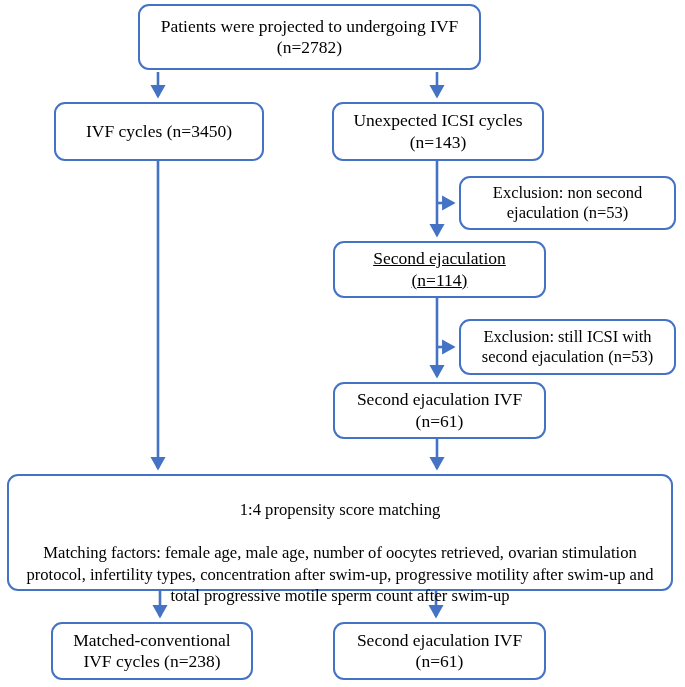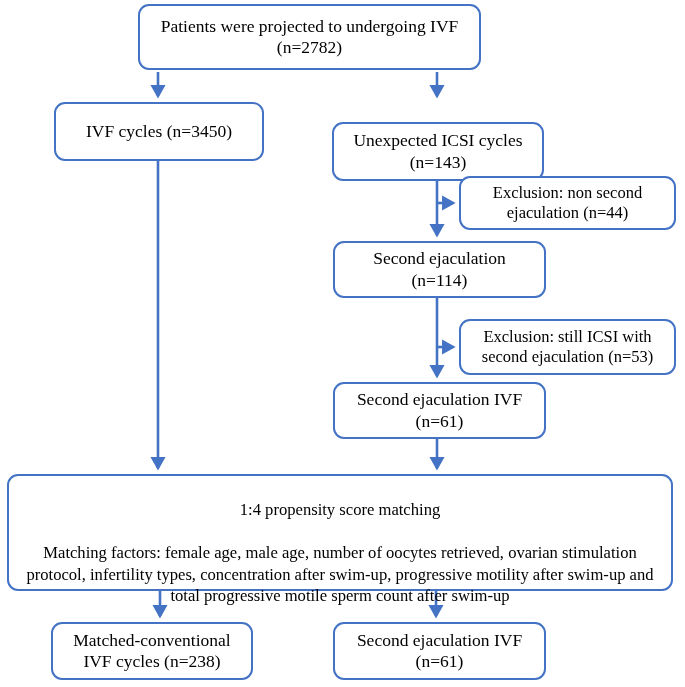--- a/index.html
+++ b/index.html
@@ -43,23 +43,23 @@
   }
   .node .txt {
     display: block;
     white-space: pre-line;
     padding: 0 6px;
   }
 
   
   #n-top        { left: 138px; top: 4px;   width: 343px; height: 66px;  font-size: 17.5px; }
   #n-ivf        { left: 54px;  top: 102px; width: 210px; height: 59px;  font-size: 17.5px; }
-  #n-icsi       { left: 332px; top: 102px; width: 212px; height: 59px;  font-size: 17.5px; margin-top: 20px; }
+  #n-icsi       { left: 332px; top: 102px; width: 212px; height: 59px;  font-size: 17.5px; }
   #n-excl1      { left: 459px; top: 176px; width: 217px; height: 54px;  font-size: 16.5px; }
-  #n-second     { left: 333px; top: 241px; width: 213px; height: 57px;  font-size: 17.5px; }
+  #n-second     { left: 333px; top: 241px; width: 213px; height: 57px;  font-size: 17.5px; text-decoration: underline; }
   #n-excl2      { left: 459px; top: 319px; width: 217px; height: 56px;  font-size: 16.5px; justify-content: center; }
   #n-secivf     { left: 333px; top: 382px; width: 213px; height: 57px;  font-size: 17.5px; }
   #n-match      { left: 7px;   top: 474px; width: 666px; height: 117px; font-size: 16.6px;
                   align-items: center; }
   #n-matched    { left: 51px;  top: 622px; width: 202px; height: 58px;  font-size: 17.5px; }
   #n-secivf2    { left: 333px; top: 622px; width: 213px; height: 58px;  font-size: 17.5px; }
 
   #n-match .txt { padding: 0 14px; line-height: 1.30; }
   #n-match .headline { display: block; margin-top: 19px; }
 </style>
@@ -103,21 +103,21 @@
     <span class="txt">IVF cycles (n=3450)</span>
   </div>
 
   <div class="node" id="n-icsi">
     <span class="txt">Unexpected ICSI cycles
 (n=143)</span>
   </div>
 
   <div class="node" id="n-excl1">
     <span class="txt">Exclusion: non second
-ejaculation (n=44)</span>
+ejaculation (n=53)</span>
   </div>
 
   <div class="node" id="n-second">
     <span class="txt">Second ejaculation
 (n=114)</span>
   </div>
 
   <div class="node" id="n-excl2">
     <span class="txt">Exclusion: still ICSI with
 second ejaculation (n=53)</span>

